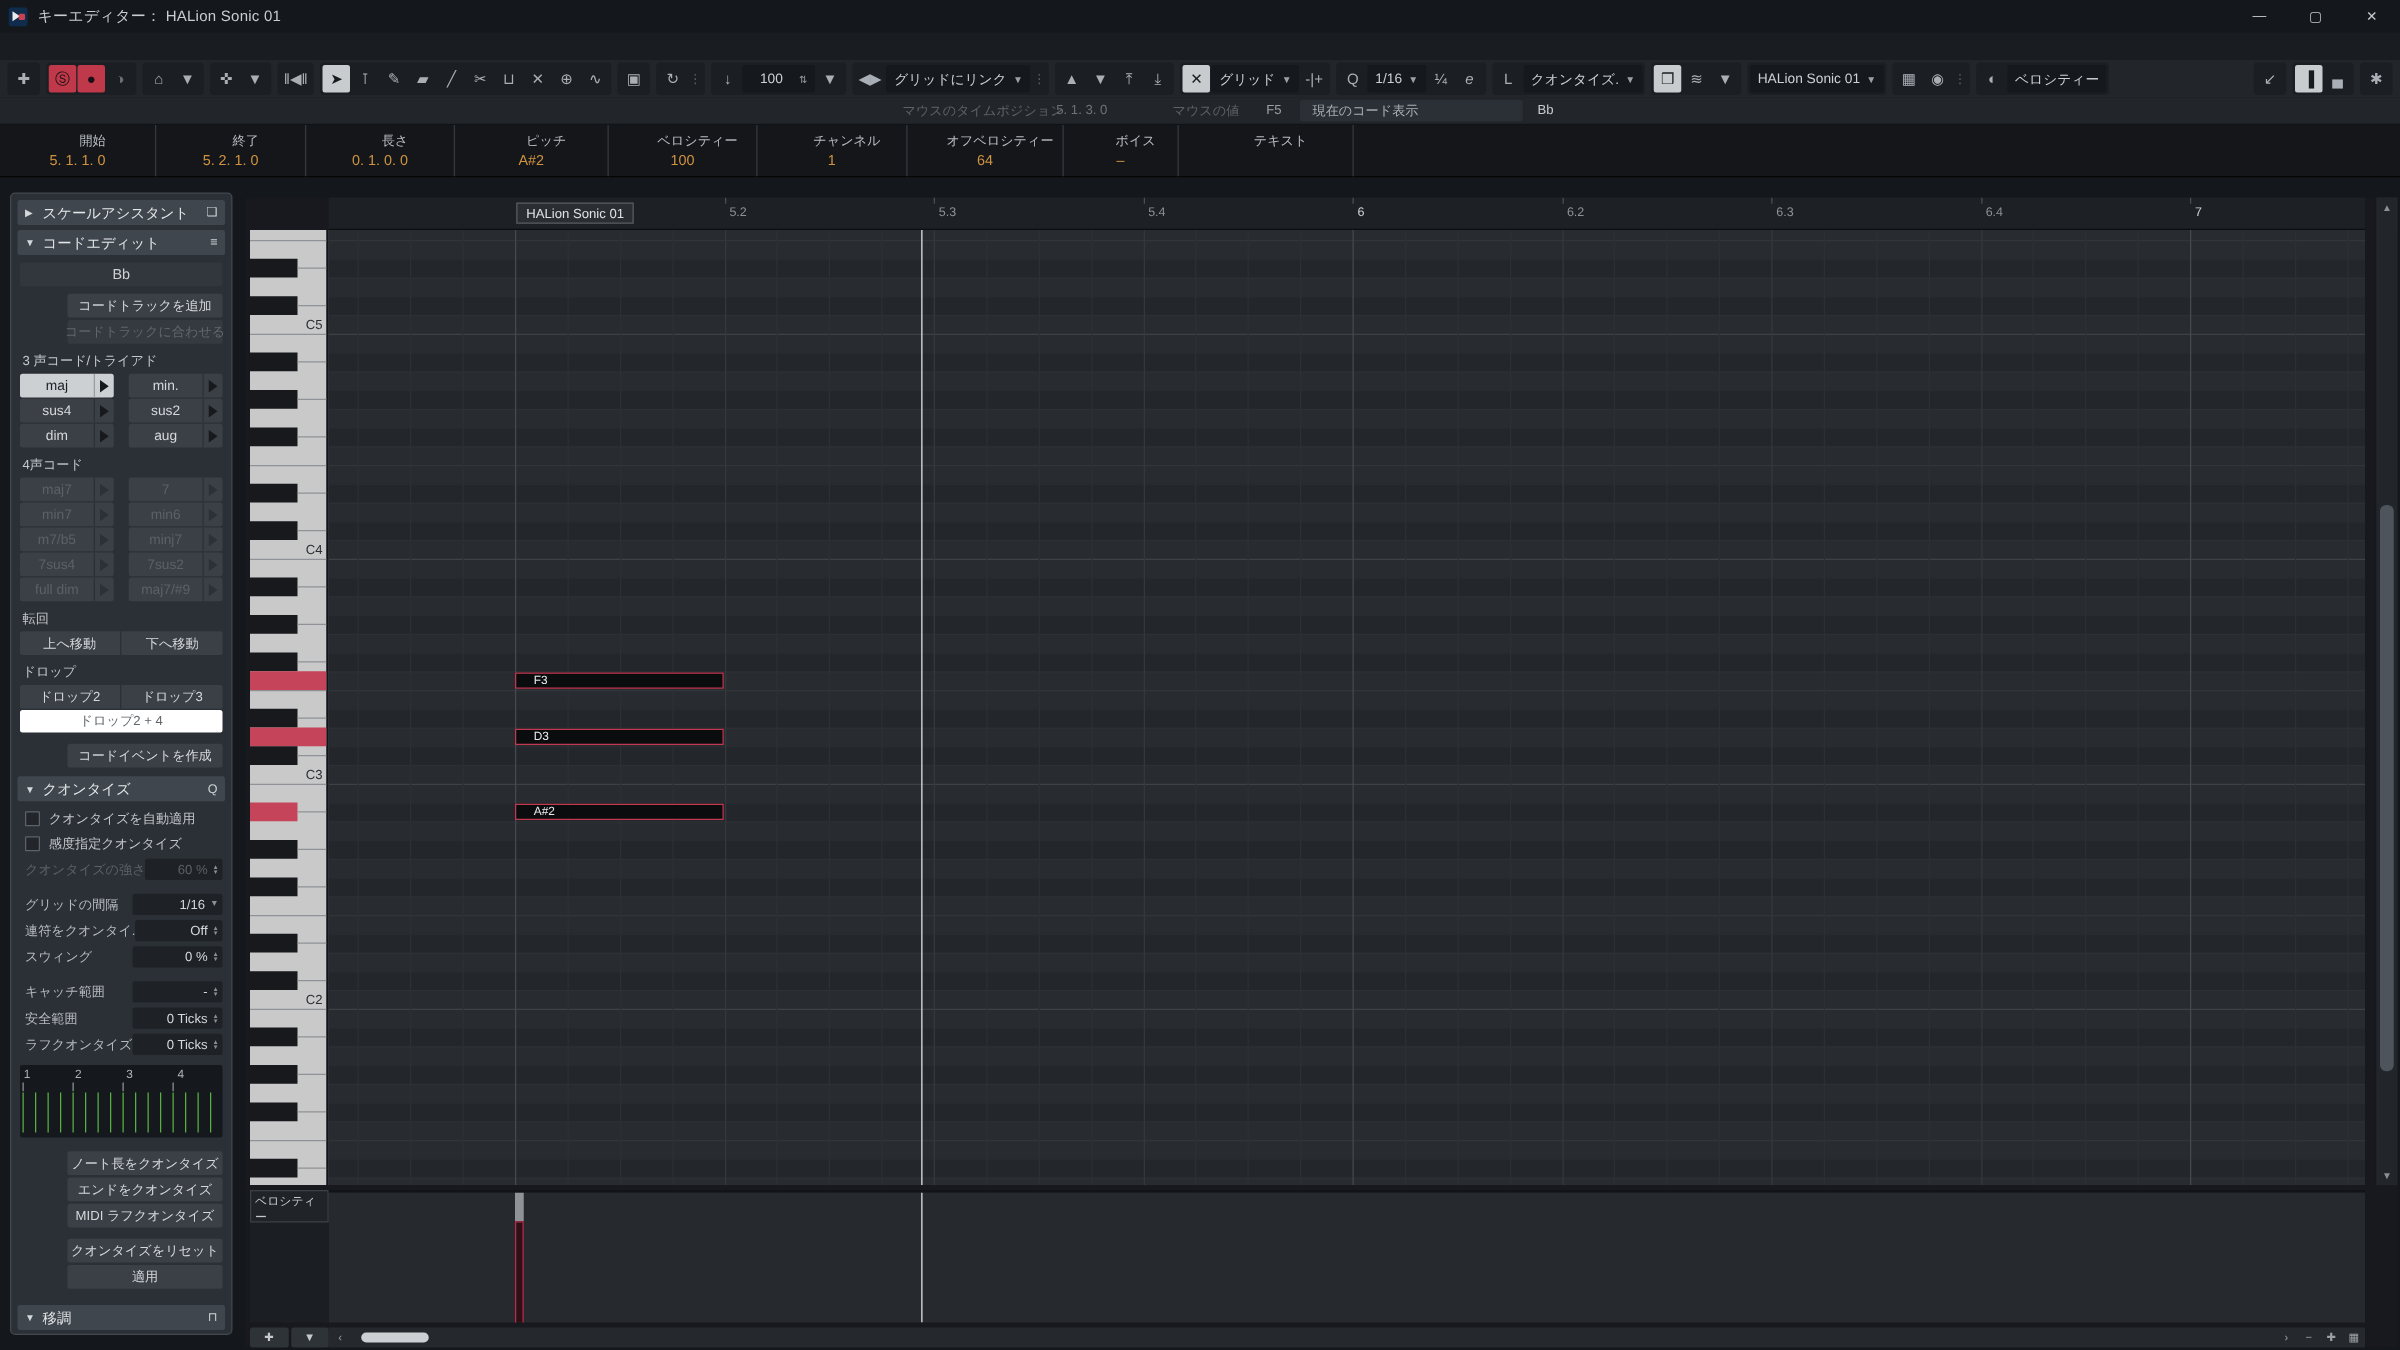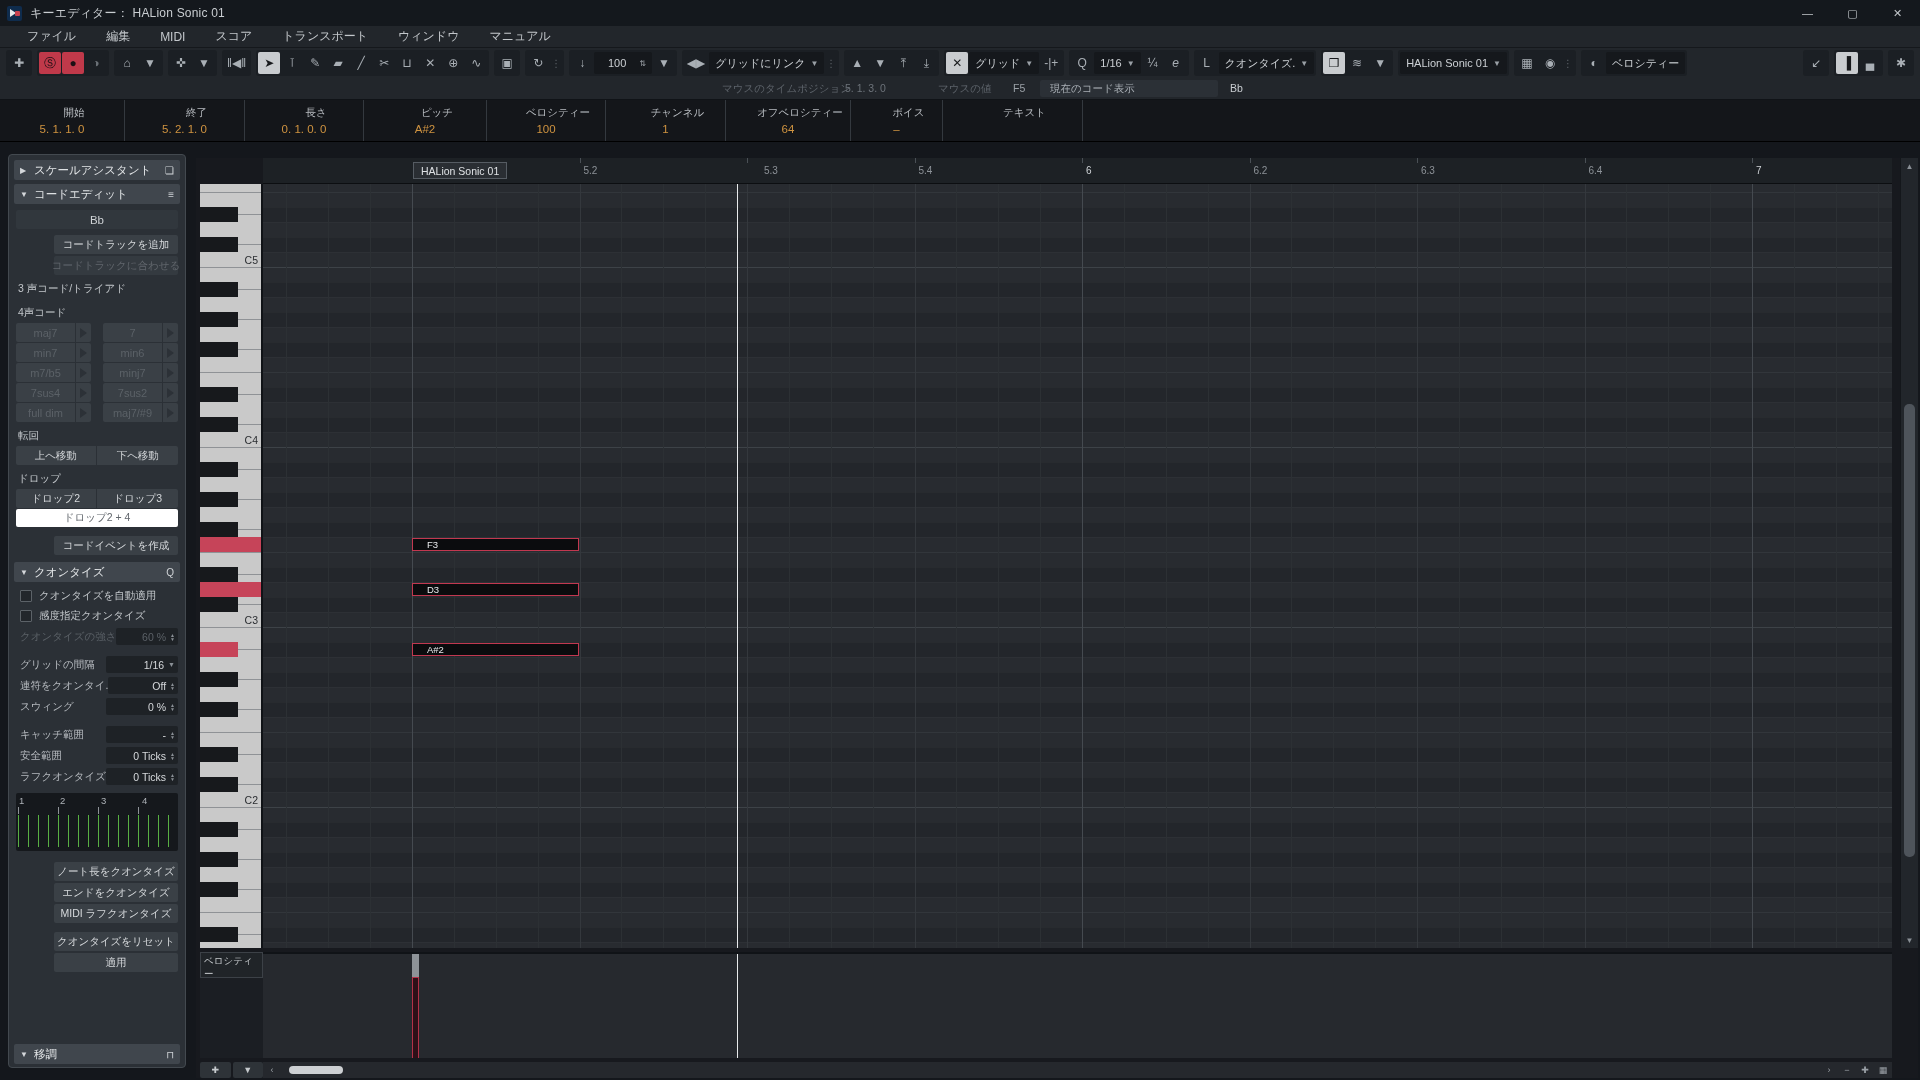--- a/index.html
+++ b/index.html
@@ -133,29 +133,20 @@
   <div class="titlebar">
     <div class="appicon"></div>
     <div class="title-text">キーエディター：  HALion Sonic 01</div>
     <div class="wincontrols">
       <div class="winbtn">—</div>
       <div class="winbtn">▢</div>
       <div class="winbtn">✕</div>
     </div>
   </div>
 
-  <div class="menubar">
-      <div class="menu-item">ファイル</div>
-      <div class="menu-item">編集</div>
-      <div class="menu-item">MIDI</div>
-      <div class="menu-item">スコア</div>
-      <div class="menu-item">トランスポート</div>
-      <div class="menu-item">ウィンドウ</div>
-      <div class="menu-item">マニュアル</div>
-    </div>
 
   <div class="toolbar">
     <div class="tb-grp">
         <div class="tbtn">✚</div>
       </div>
     <div class="tb-grp">
       <div class="tbtn red">Ⓢ</div>
       <div class="tbtn red">●</div>
       <div class="tbtn dim">◑</div>
     </div>
@@ -340,20 +331,46 @@
       </div>
       <div class="sec-head">
         <span class="tri">▼</span>
         <span class="sec-title">コードエディット</span>
         <span class="sec-ico">≡</span>
       </div>
       <div class="chord-display">Bb</div>
       <div class="side-btn">コードトラックを追加</div>
       <div class="side-btn disabled">コードトラックに合わせる</div>
       <div class="grp-label">3 声コード/トライアド</div>
+      <div class="chord-grid" id="triad-grid">
+          <div class="chord-cell selected">
+            <div class="cc-label">maj</div>
+            <div class="cc-arrow"></div>
+          </div>
+          <div class="chord-cell">
+            <div class="cc-label">min.</div>
+            <div class="cc-arrow"></div>
+          </div>
+          <div class="chord-cell">
+            <div class="cc-label">sus4</div>
+            <div class="cc-arrow"></div>
+          </div>
+          <div class="chord-cell">
+            <div class="cc-label">sus2</div>
+            <div class="cc-arrow"></div>
+          </div>
+          <div class="chord-cell">
+            <div class="cc-label">dim</div>
+            <div class="cc-arrow"></div>
+          </div>
+          <div class="chord-cell">
+            <div class="cc-label">aug</div>
+            <div class="cc-arrow"></div>
+          </div>
+        </div>
       <div class="grp-label">4声コード</div>
       <div class="chord-grid" id="seventh-grid">
           <div class="chord-cell disabled">
             <div class="cc-label">maj7</div>
             <div class="cc-arrow"></div>
           </div>
           <div class="chord-cell disabled">
             <div class="cc-label">7</div>
             <div class="cc-arrow"></div>
           </div>
@@ -511,21 +528,21 @@
         <span class="sec-ico">⊓</span>
       </div>
     </div>
 
     <div class="editor">
       <div class="ruler" id="ruler">
         <div class="part-tab">HALion Sonic 01</div>
       <div class="rtick" style="left: 316.5px;"></div>
           <div class="rlabel" style="left: 320.5px;">5.2</div>
           <div class="rtick" style="left: 484px;"></div>
-          <div class="rlabel" style="left: 501px;">5.3</div>
+          <div class="rlabel" style="left: 488px;">5.3</div>
           <div class="rtick" style="left: 651.5px;"></div>
           <div class="rlabel" style="left: 655.5px;">5.4</div>
           <div class="rtick" style="left: 819px;"></div>
           <div class="rlabel bar" style="left: 823px;">6</div>
           <div class="rtick" style="left: 986.5px;"></div>
           <div class="rlabel" style="left: 990.5px;">6.2</div>
           <div class="rtick" style="left: 1154px;"></div>
           <div class="rlabel" style="left: 1158px;">6.3</div>
           <div class="rtick" style="left: 1321.5px;"></div>
           <div class="rlabel" style="left: 1325.5px;">6.4</div>

